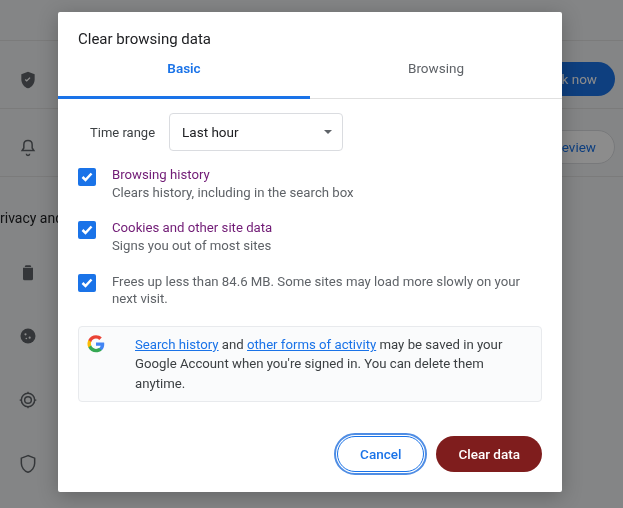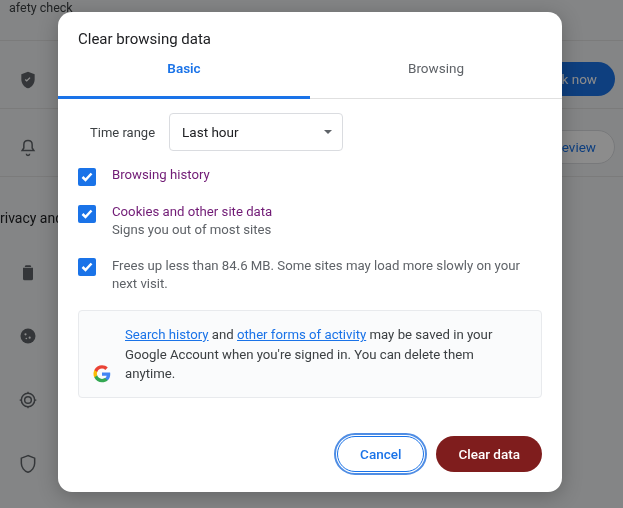--- a/index.html
+++ b/index.html
@@ -12,55 +12,54 @@
   .bg .row .i { width:20px; height:20px; margin-right:20px; color:#5f6368; }
   .bg .divider { position:absolute; left:0; right:0; height:0; border-top:1px solid #e0e0e0; }
   .bg .section-h { position:absolute; left:0; font-size:14px; color:#202124; }
   .bg .pillbtn { position:absolute; right:8px; height:34px; border-radius:17px; padding:0 18px; font-size:13.5px; display:flex; align-items:center; }
   .bg .blue-solid { background:#1a73e8; color:#fff; }
   .bg .blue-outline { background:#fff; color:#1a73e8; border:1px solid #dadce0; }
 
   .dim { position:absolute; inset:0; background:rgba(0,0,0,0.45); }
 
   
-  .dialog { position:absolute; left:58px; top:12px; width:504px; height:480px; background:#fff; border-radius:14px; box-shadow:0 4px 20px rgba(0,0,0,0.25); display:flex; flex-direction:column; }
+  .dialog { position:absolute; left:58px; top:12px; width:504px; height:480px; background:#fff; border-radius:2px; box-shadow:0 4px 20px rgba(0,0,0,0.25); display:flex; flex-direction:column; }
   .dlg-title { padding:18px 20px 12px 20px; font-size:15px; color:#202124; }
   .tabs { display:flex; border-bottom:1px solid #e0e0e0; }
   .tab { flex:1; text-align:center; padding:0 0 20px 0; font-size:13.5px; cursor:pointer; }
   .tab.active { color:#1a73e8; font-weight:600; border-bottom:3px solid #1a73e8; margin-bottom:-1px; }
   .tab.inactive { color:#5f6368; }
 
   .body { padding:14px 20px 0 20px; flex:1; overflow:auto; }
 
   .timerange { display:flex; align-items:center; gap:14px; margin-bottom:16px; }
   .timerange label { font-size:13px; color:#3c4043;margin-left:12px; }
   .sel { position:relative; width:174px; height:38px; border:1px solid #dadce0; border-radius:4px; display:flex; align-items:center; padding:0 12px; font-size:13.5px; color:#202124; cursor:pointer; }
   .sel .caret { position:absolute; right:10px; top:50%; transform:translateY(-50%); width:0; height:0; border-left:4px solid transparent; border-right:4px solid transparent; border-top:4px solid #5f6368; }
 
   .opt { display:flex; gap:16px; margin-bottom:18px; }
   .cb { width:18px; height:18px; min-width:18px; border-radius:2px; background:#1a73e8; display:flex; align-items:center; justify-content:center; cursor:pointer; margin-top:1px; }
   .cb svg { stroke:#fff; stroke-width:2.5; fill:none; }
   .opt .txt { font-size:13.2px; }
   .opt .t1 { color:#701a75; margin-bottom:2px; }
   .opt .t2 { color:#5f6368; line-height:1.35; }
 
-  .infobox { border:1px solid #e8eaed; background:#fafbfc; border-radius:4px; padding:14px; display:flex; gap:14px; font-size:13.2px; color:#3c4043; line-height:1.45; margin-top:4px;align-items:flex-end; }
+  .infobox { border:1px solid #e8eaed; background:#fafbfc; border-radius:4px; padding:8px; display:flex; gap:30px; font-size:13.2px; color:#3c4043; line-height:1.45; margin-top:4px; }
   .gmark { width:18px; height:18px; min-width:18px; }
   .infobox a { color:#1a73e8; text-decoration:underline; }
 
   .actions { display:flex; justify-content:flex-end; gap:12px; padding:16px 20px 20px 0; }
   .btn { height:36px; border-radius:18px; padding:0 22px; font-size:13.5px; font-weight:500; display:flex; align-items:center; cursor:pointer; border:none; }
   .btn-cancel { background:#fff; color:#1a73e8; border:1px solid #1a73e8; outline:2px solid #4f8de4; outline-offset:1px; }
   .btn-clear { background:#7f1d1d; color:#fff; }
 </style>
 </head>
 <body>
 
 <div class="bg">
-  <div class="topbar">afety check</div>
   <div class="divider" style="top:40px;"></div>
 
   <div class="row" style="top:54px;">
     <svg class="i" viewBox="0 0 24 24">
         <path fill="#5f6368" d="M12 2 4 5v6c0 5 3.4 9.7 8 11 4.6-1.3 8-6 8-11V5l-8-3z"></path>
         <path fill="#fff" d="m10.5 14.2-2.3-2.3 1.1-1.1 1.2 1.2 3.4-3.4 1.1 1.1z"></path>
       </svg>
     <span>C</span>
   </div>
   <div class="pillbtn blue-solid" style="top:62px;">Check now</div>
@@ -144,20 +143,21 @@
     </div>
 
     <div class="opt">
       <div class="cb">
         <svg width="12" height="10" viewBox="0 0 12 10">
             <path d="M1.5 5 4.5 8 10.5 1.5"></path>
           </svg>
       </div>
       <div class="txt">
         <div class="t1">Browsing history</div>
+        <div class="t2">Clears history, including in the search box</div>
       </div>
     </div>
 
     <div class="opt">
       <div class="cb">
         <svg width="12" height="10" viewBox="0 0 12 10">
             <path d="M1.5 5 4.5 8 10.5 1.5"></path>
           </svg>
       </div>
       <div class="txt">

